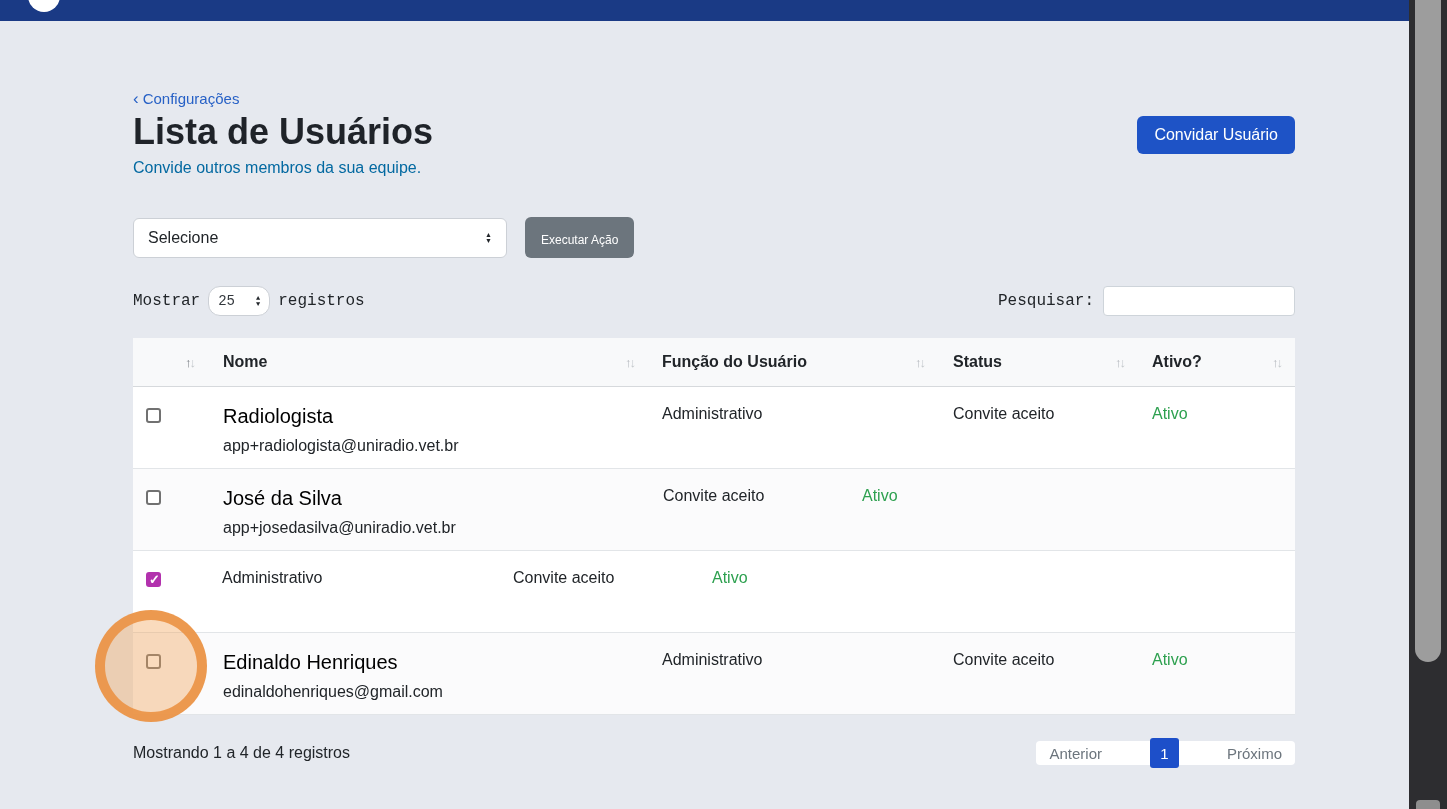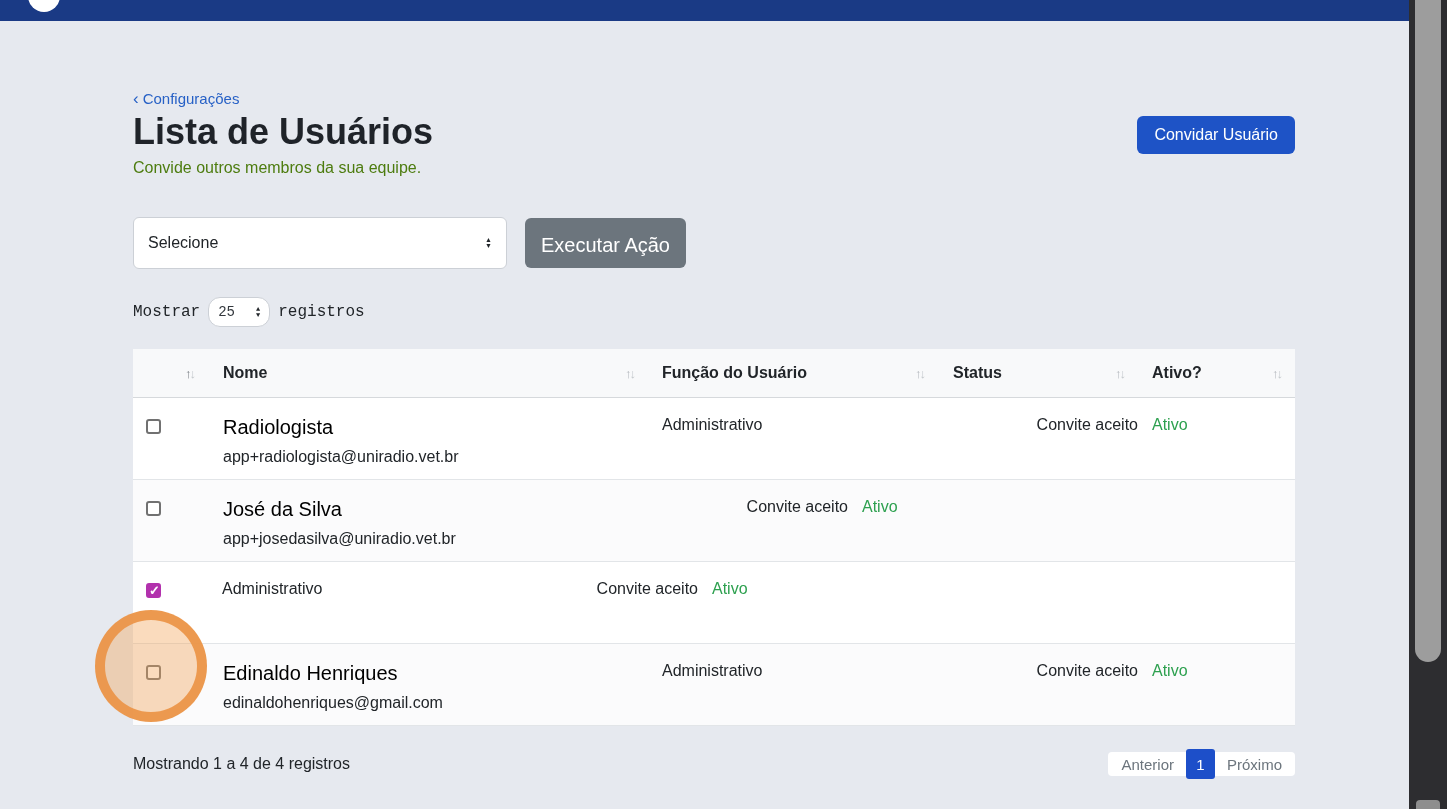--- a/index.html
+++ b/index.html
@@ -11,36 +11,36 @@
   }
   
   .navbar{position:absolute;left:0;top:0;width:100%;height:21px;background:#1a3a85;}
   .navbar-logo{position:absolute;left:28px;top:-20px;width:32px;height:32px;border-radius:50%;background:#fff;}
   
   .content{position:absolute;left:133px;top:21px;width:1162px;}
   .breadcrumb{display:inline-flex;align-items:center;gap:4px;margin-top:69px;color:#2761c6;font-size:15px;cursor:pointer;text-decoration:none;}
   .breadcrumb .chev{font-size:17px;line-height:15px;}
   .header-row{position:relative;}
   h1.page-title{margin:7px 0 0 0;font-size:36px;line-height:34px;font-weight:700;color:#1f2329;}
-  .page-subtitle{margin:10px 0 0 0;font-size:16px;color:#4d7c0f;}
+  .page-subtitle{margin:10px 0 0 0;font-size:16px;color:#0369a1;}
   .btn-primary{
     position:absolute;right:0;top:1px;height:38px;padding:0 17px;
     background:#1e53c6;color:#fff;border:none;border-radius:6px;
     font-size:16px;font-family:inherit;cursor:pointer;
   }
   .action-row{margin-top:40px;display:flex;align-items:center;gap:18px;}
   .select-large{
-    width:374px;height:52px;box-sizing:border-box;background:#fff;
+    width:374px;height:40px;box-sizing:border-box;background:#fff;
     border:1px solid #ccd0d6;border-radius:6px;display:flex;align-items:center;
     justify-content:space-between;padding:0 14px;font-size:16px;color:#212529;cursor:pointer;
   }
   .caret{display:flex;flex-direction:column;align-items:center;font-size:7px;line-height:6px;color:#212529;}
   .btn-secondary{
-    height:50px;padding:16px 16px;background:#6c757d;color:#fff;border:none;border-radius:6px;
-    font-size:20px;font-family:inherit;cursor:pointer;
+    height:41px;padding:16px 16px;background:#6c757d;color:#fff;border:none;border-radius:6px;
+    font-size:12px;font-family:inherit;cursor:pointer;
   }
   .controls-row{margin-top:28px;display:flex;align-items:center;justify-content:space-between;font-family:Liberation Mono, monospace;}
   .show-group{display:flex;align-items:center;gap:8px;font-size:16px;color:#212529;}
   .select-small{
     width:62px;height:30px;box-sizing:border-box;background:#fff;border:1px solid #ccd0d6;border-radius:12px;
     display:flex;align-items:center;justify-content:space-between;padding:0 9px;font-size:14px;color:#33383d;cursor:pointer;
   }
   .search-group{display:flex;align-items:center;gap:9px;font-size:16px;}
   .search-input{
     width:192px;height:30px;box-sizing:border-box;border:1px solid #ced4da;border-radius:4px;
@@ -51,40 +51,40 @@
   .tr,.thead{display:flex;}
   .thead{background:#f8f9fa;height:48px;border-bottom:1px solid #d6d9dc;}
   .th{display:flex;align-items:center;justify-content:space-between;box-sizing:border-box;padding-right:12px;font-weight:700;font-size:16px;color:#212529;cursor:pointer;}
   .sort{display:flex;align-items:center;font-size:13px;letter-spacing:-2px;padding-right:2px;}
   .sort .su{color:#b4b8bd;}
   .sort .sd{color:#c3c7cb;}
   .sort.sorted .su{color:#7a7f85;}
   .col-check{width:75px;box-sizing:border-box;padding-left:13px;}
   .col-name{width:440px;box-sizing:border-box;padding-left:15px;}
   .col-role{width:290px;box-sizing:border-box;padding-left:14px;}
-  .col-status{width:200px;box-sizing:border-box;padding-left:15px;text-align:right;}
+  .col-status{width:200px;box-sizing:border-box;padding-left:15px;}
   .col-active{width:157px;box-sizing:border-box;padding-left:14px;justify-content:space-between;}
   .tr{height:81px;border-bottom:1px solid #e2e5e8;background:#fff;}
   .tr:nth-child(odd){background:#fbfbfc;}
   .td{box-sizing:border-box;padding-top:18px;font-size:16px;color:#212529;}
   .user-link{display:block;color:#000000;font-size:20px;text-decoration:none;cursor:pointer;}
   .user-email{margin-top:9px;font-size:16px;color:#212529;}
   .user-active{color:#2da04f;}
   .row-checkbox{
     -webkit-appearance:none;appearance:none;width:15px;height:15px;margin:3px 0 0 0;
     border:2px solid #717171;border-radius:3px;background:#fff;position:relative;cursor:pointer;
   }
   .row-checkbox:checked{background:#b231ad;border-color:#b231ad;}
   .row-checkbox:checked::after{
     content:"\2713";position:absolute;left:1px;top:-2px;color:#fff;font-size:13px;font-weight:bold;line-height:15px;
   }
   
   .footer-row{margin-top:26px;display:flex;align-items:center;justify-content:space-between;}
   .summary{font-size:16px;color:#212529;}
-  .pagination{display:flex;align-items:center;background:#fff;border-radius:4px;height:24px;padding:0 1px;}
+  .pagination{display:flex;align-items:center;background:#fff;border-radius:4px;height:24px;padding:0 1px;gap:36px;}
   .page-prev,.page-next{padding:0 12px;font-size:15px;color:#6c757d;cursor:pointer;}
   .page-current{
     width:29px;height:30px;background:#1d4fc9;color:#fff;border-radius:3px;
     display:flex;align-items:center;justify-content:center;font-size:15px;cursor:pointer;
   }
   
   .annotation-circle{
     position:absolute;left:95px;top:610px;width:112px;height:112px;border-radius:50%;
     border:10px solid rgba(236,148,70,0.92);background:rgba(243,164,89,0.40);
     box-sizing:border-box;pointer-events:none;z-index:10;
@@ -130,20 +130,24 @@
       <span>Mostrar</span>
       <div class="select-small">
         <span>25</span>
         <span class="caret">
           <span>▲</span>
             <span>▼</span>
         </span>
       </div>
       <span>registros</span>
     </div>
+    <div class="search-group">
+      <span>Pesquisar:</span>
+      <input class="search-input" type="text" style="">
+    </div>
   </div>
 
   <div class="table">
     <div class="thead">
       <div class="th col-check">
         <span></span>
         <span class="sort sorted">
             <span class="su">↑</span>
             <span class="sd">↓</span>
           </span>

